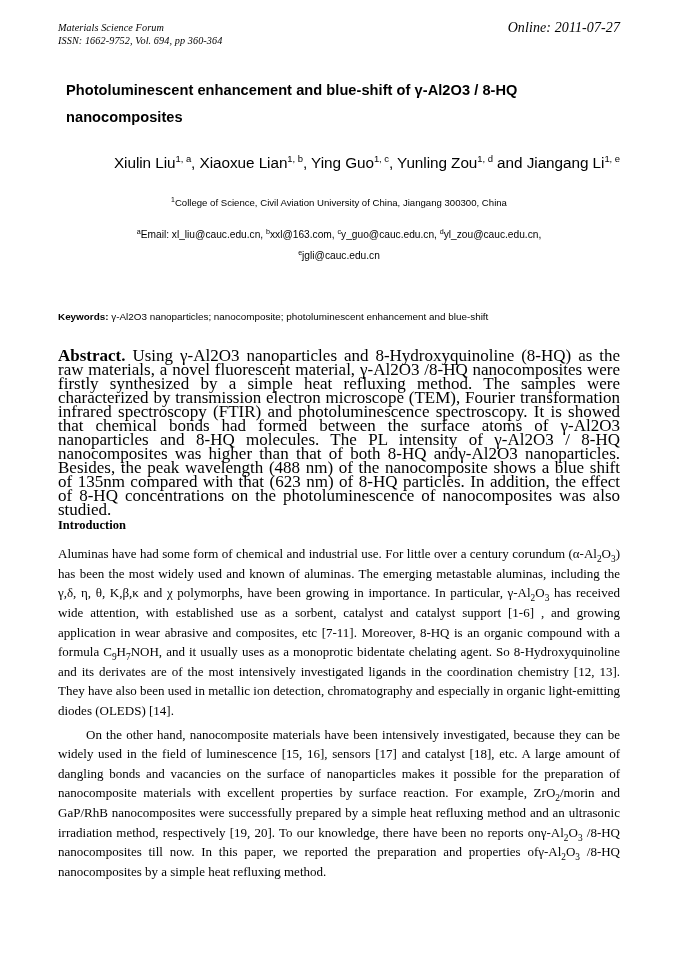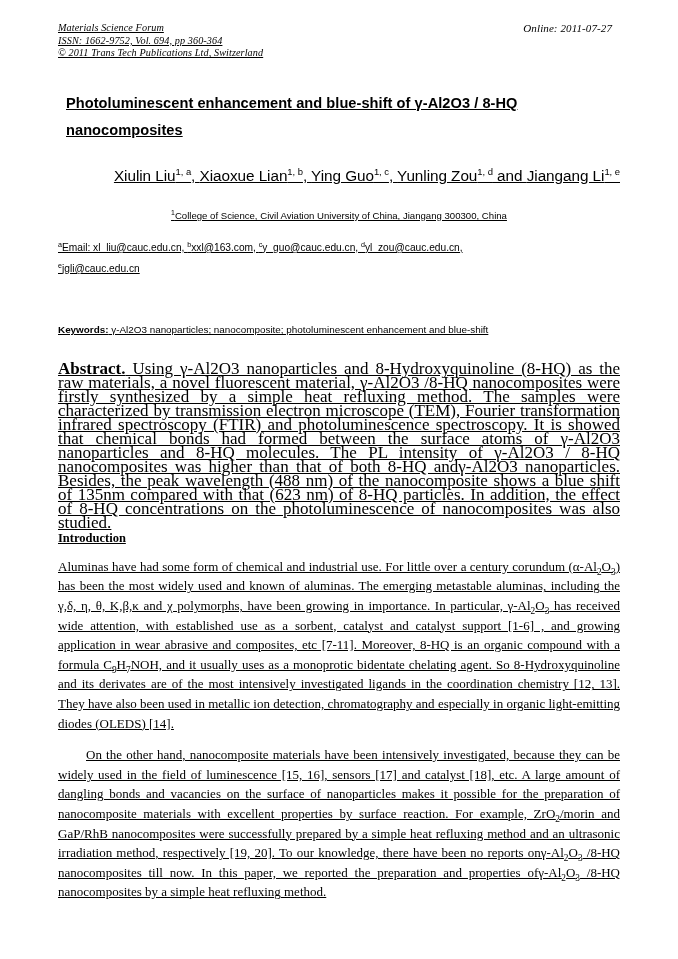--- a/index.html
+++ b/index.html
@@ -13,39 +13,38 @@
     overflow: hidden;
     font-family: "Liberation Serif", serif;
     color: #000000;
   }
   .page {
     position: relative;
     width: 678px;
     height: 959px;
     box-sizing: border-box;
     padding: 22px 58px 0 58px;
-    text-decoration: underline;
   }
 
   
   .journal-header {
     position: relative;
     font-family: "Liberation Serif", serif;
     font-style: italic;
     font-size: 10.2px;
     line-height: 12.6px;
     letter-spacing: 0.1px;
   }
   .journal-header .hdr-line { white-space: nowrap; }
   .journal-header .online {
     position: absolute;
     top: 0;
-    right: 8px;
+    right: 0;
     font-style: italic;
-    font-size: 11px;
+    font-size: 14px;
     white-space: nowrap;
   }
 
   
   .title {
     margin-top: 30px;
     font-family: "Liberation Sans", sans-serif;
     font-weight: bold;
     font-size: 14.6px;
     line-height: 27px;
@@ -73,21 +72,21 @@
     font-size: 9.6px;
     line-height: 15px;
     text-align: center;
   }
   .affil sup { font-size: 0.72em; vertical-align: super; line-height: 0; }
   .emails {
     margin-top: 14px;
     font-family: "Liberation Sans", sans-serif;
     font-size: 10.2px;
     line-height: 21px;
-    text-align: left;
+    text-align: center;
   }
   .emails sup { font-size: 0.7em; vertical-align: super; line-height: 0; }
   .email-2 { display: block; }
 
   
   .keywords {
     margin-top: 44px;
     font-family: "Liberation Sans", sans-serif;
     font-size: 9.9px;
     line-height: 14px;
@@ -117,32 +116,31 @@
 
   
   .body-par {
     margin-top: 11px;
     font-family: "Liberation Serif", serif;
     font-size: 13px;
     line-height: 19.6px;
     text-align: justify;
     text-align-last: left;
   }
-  .body-par.indent { text-indent: 28px; margin-top: 12px; }
+  .body-par.indent { text-indent: 28px; margin-top: 4px; }
   .body-par sub { font-size: 0.72em; vertical-align: sub; line-height: 0; }
 </style>
 </head>
 <body>
 
 <div class="page">
 
   <div class="journal-header">
     <div class="hdr-line">Materials Science Forum</div>
     <div class="hdr-line">ISSN: 1662-9752, Vol. 694, pp 360-364</div>
-    <div class="hdr-line">© 2011 Trans Tech Publications Ltd, Switzerland</div>
     <div class="online">Online: 2011-07-27</div>
   </div>
 
   <div class="title">Photoluminescent enhancement and blue-shift of γ-Al2O3 / 8-HQ nanocomposites</div>
 
   <div class="authors"><span>Xiulin Liu</span><sup>1, a</sup>, <span>Xiaoxue Lian</span><sup>1, b</sup>, <span>Ying Guo</span><sup>1, c</sup>, <span>Yunling Zou</span><sup>1, d</sup> and <span>Jiangang Li</span><sup>1, e</sup></div>
 
   <div class="affil"><sup>1</sup><span>College of Science, Civil Aviation University of China, Jiangang 300300, China</span></div>
 
   <div class="emails"><span><sup>a</sup><span>Email: xl_liu@cauc.edu.cn, </span><sup>b</sup><span>xxl@163.com, </span><sup>c</sup><span>y_guo@cauc.edu.cn, </span><sup>d</sup><span>yl_zou@cauc.edu.cn,</span></span><span class="email-2"><sup>e</sup><span>jgli@cauc.edu.cn</span></span></div>

